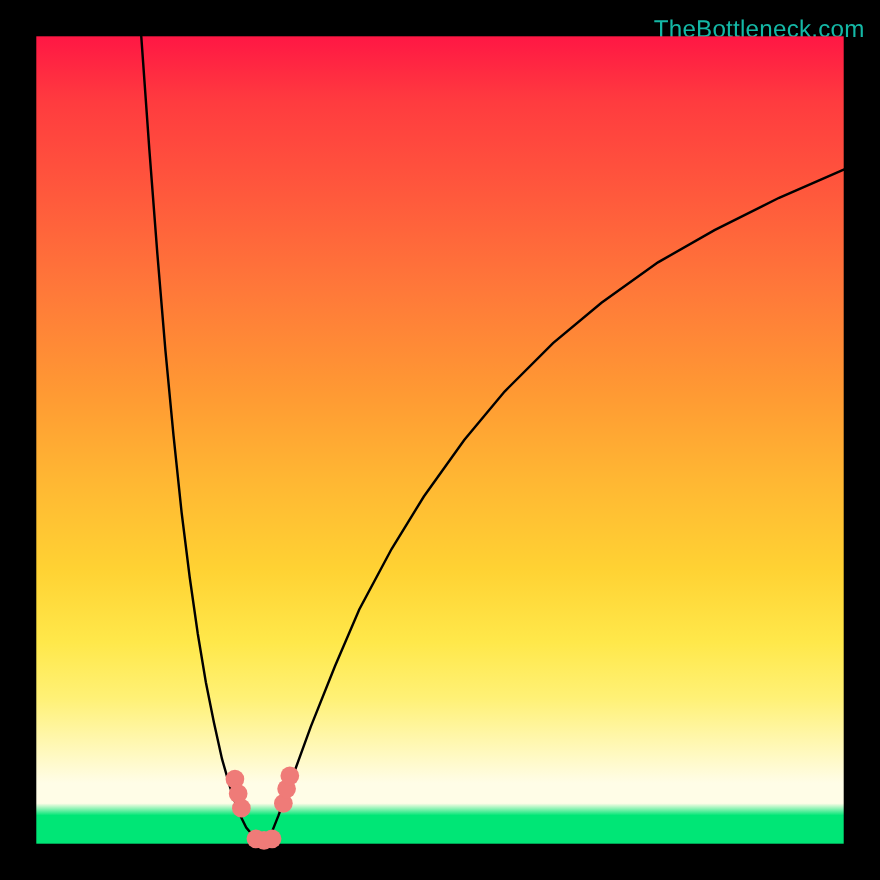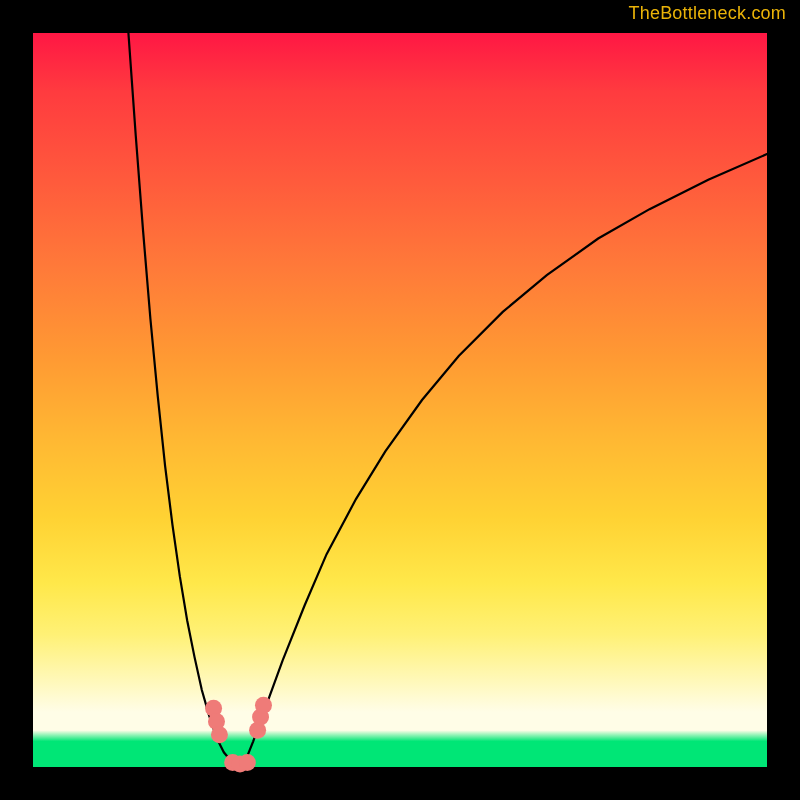--- a/index.html
+++ b/index.html
@@ -38,24 +38,24 @@
       #ffe84a 75%,
       #fff176 82%,
       #fffde7 92.5%,
       #fffde7 95%,
       #00e676 96.5%,
       #00e676 100%
     );
   }
   .watermark {
     position: absolute;
-    top: 3px;
+    top: 14px;
     right: 14px;
-    color: #eab308;
-    font-size: 18px;
+    color: #14b8a6;
+    font-size: 22px;
     letter-spacing: 0.2px;
     user-select: none;
   }
   svg.curves {
     position: absolute;
     left: 0;
     top: 0;
     width: 734px;
     height: 734px;
     overflow: visible;

